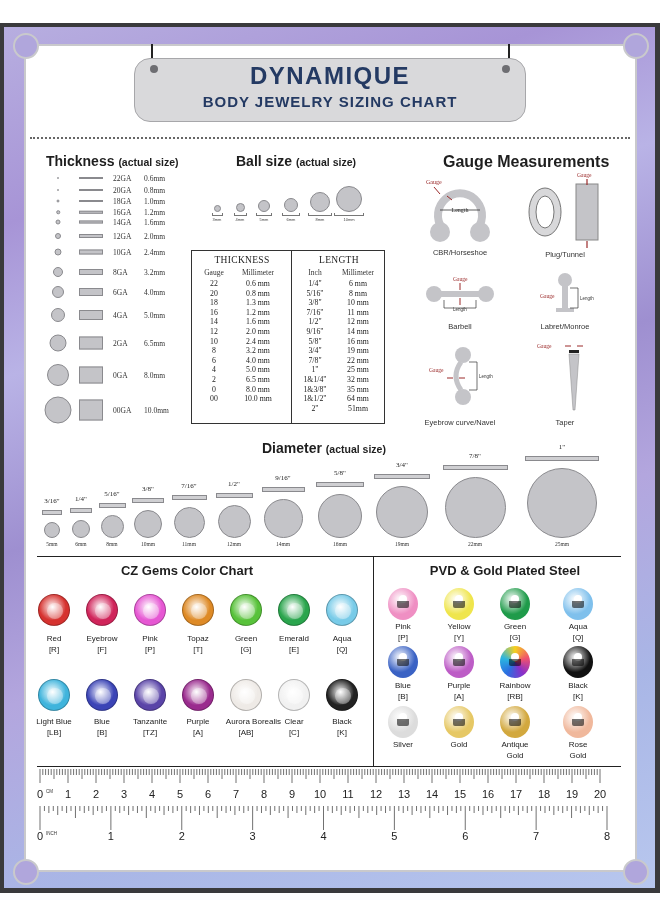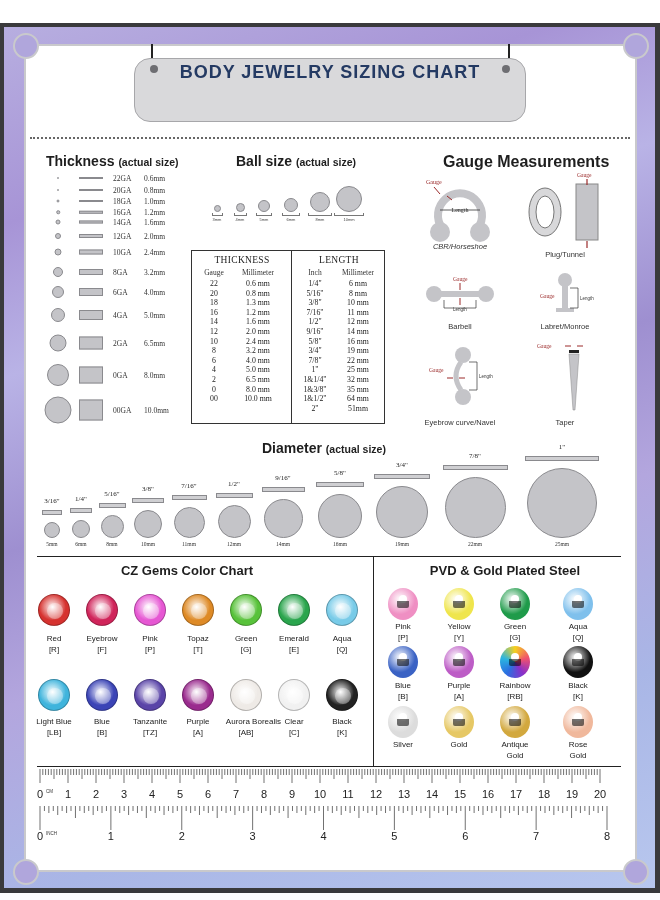--- a/index.html
+++ b/index.html
@@ -11,21 +11,21 @@
     background: linear-gradient(160deg, #b7aee0 0%, #a794d6 18%, #b9b3e6 32%, #9e8fd0 48%, #b3a6de 62%, #a9b6e6 80%, #b8c7ee 100%); }
   .card { position: absolute; left: 24px; top: 44px; width: 613px; height: 828px; background: #ffffff;
     border: 2px solid #c9c9cc; border-radius: 3px; }
   .notch { position: absolute; width: 26px; height: 26px; border-radius: 50%; background: #b0a6dc; border: 2px solid #c9c9cc; }
 
   .hang-wire { position: absolute; width: 2px; height: 22px; background: #222; top: 44px; }
   .sign { position: absolute; left: 134px; top: 58px; width: 392px; height: 64px; background: #d9d9db;
     border: 1px solid #a7a7aa; border-radius: 16px; text-align: center; }
   .sign-hole { position: absolute; top: 6px; width: 8px; height: 8px; border-radius: 50%; background: #6e6e72; }
   .sign .t1 { font-size: 24px; font-weight: bold; color: #243a63; letter-spacing: 1.5px; margin-top: 4px; line-height: 26px; }
-  .sign .t2 { font-size: 18px; font-weight: bold; color: #243a63; letter-spacing: 1px; line-height: 26px; }
+  .sign .t2 { font-size: 15px; font-weight: bold; color: #243a63; letter-spacing: 1px; line-height: 26px; }
 
   .dotted-line { position: absolute; left: 30px; width: 600px; top: 137px; border-top: 2px dotted #666; }
 
   .sec-title { position: absolute; font-weight: bold; color: #1e1e1e; white-space: nowrap; }
   .sec-title .small { font-size: 10.5px; }
 
   
   .thick-row { position: absolute; left: 40px; width: 140px; height: 20px; display: flex; align-items: center; }
   .thick-row .dot { position: absolute; border-radius: 50%; background: #c4c4c8; border: 1px solid #8a8a8e; transform: translate(-50%, -50%); top: 50%; }
   .thick-row .bar { position: absolute; left: 39px; width: 24px; background: #c4c4c8; border: 1px solid #8a8a8e; transform: translateY(-50%); top: 50%; }
@@ -86,20 +86,21 @@
 <div class="notch" style="left:13px;top:33px;"></div>
 <div class="notch" style="left:623px;top:33px;"></div>
 <div class="notch" style="left:13px;top:859px;"></div>
 <div class="notch" style="left:623px;top:859px;"></div>
 
 <div class="hang-wire" style="left:151px;"></div>
 <div class="hang-wire" style="left:508px;"></div>
 <div class="sign">
   <div class="sign-hole" style="left:15px;"></div>
   <div class="sign-hole" style="right:15px;"></div>
+  <div class="t1">DYNAMIQUE</div>
   <div class="t2">BODY JEWELRY SIZING CHART</div>
 </div>
 
 <div class="dotted-line"></div>
 
 <div class="sec-title" style="left:46px;top:153px;font-size:14px;">
   <span>Thickness</span>
   <span class="small">(actual size)</span>
 </div>
 <div id="thick-rows">
@@ -343,21 +344,21 @@
 <svg class="svgabs" style="left:420px;top:172px;" width="80" height="80">
   <path d="M22 56 A22 22 0 1 1 58 56" fill="none" stroke="#c4c4c8" stroke-width="8"></path>
   <circle cx="20" cy="60" r="10" fill="#c4c4c8"></circle>
   <circle cx="60" cy="60" r="10" fill="#c4c4c8"></circle>
   <line x1="20" y1="38" x2="60" y2="38" stroke="#333" stroke-width="0.8"></line>
   <text x="40" y="40" font-size="6" text-anchor="middle" fill="#333" font-family="Liberation Serif, serif">Length</text>
   <text x="6" y="12" font-size="6" fill="#9b2a2a" font-family="Liberation Serif, serif">Gauge</text>
   <path d="M14 15 L20 22" stroke="#9b2a2a" stroke-width="1"></path>
   <path d="M32 28 L27 24" stroke="#9b2a2a" stroke-width="1"></path>
 </svg>
-<div class="gm-label" style="left:420px;top:242px;width:80px;font-style:italic;">CBR/Horseshoe</div>
+<div class="gm-label" style="left:420px;top:248px;width:80px;">CBR/Horseshoe</div>
 
 <svg class="svgabs" style="left:525px;top:170px;" width="80" height="80">
   <ellipse cx="20" cy="42" rx="16" ry="24" fill="#d8d8da" stroke="#777" stroke-width="1"></ellipse>
   <ellipse cx="20" cy="42" rx="9" ry="16" fill="#fff" stroke="#777" stroke-width="1"></ellipse>
   <rect x="51" y="14" width="22" height="56" fill="#c4c4c8" stroke="#888"></rect>
   <text x="52" y="7" font-size="5.5" fill="#9b2a2a" font-family="Liberation Serif, serif">Gauge</text>
   <path d="M62 9 L62 15" stroke="#9b2a2a" stroke-width="1.2"></path>
   <path d="M62 78 L62 71" stroke="#9b2a2a" stroke-width="1.2"></path>
 </svg>
 <div class="gm-label" style="left:525px;top:250px;width:80px;">Plug/Tunnel</div>

